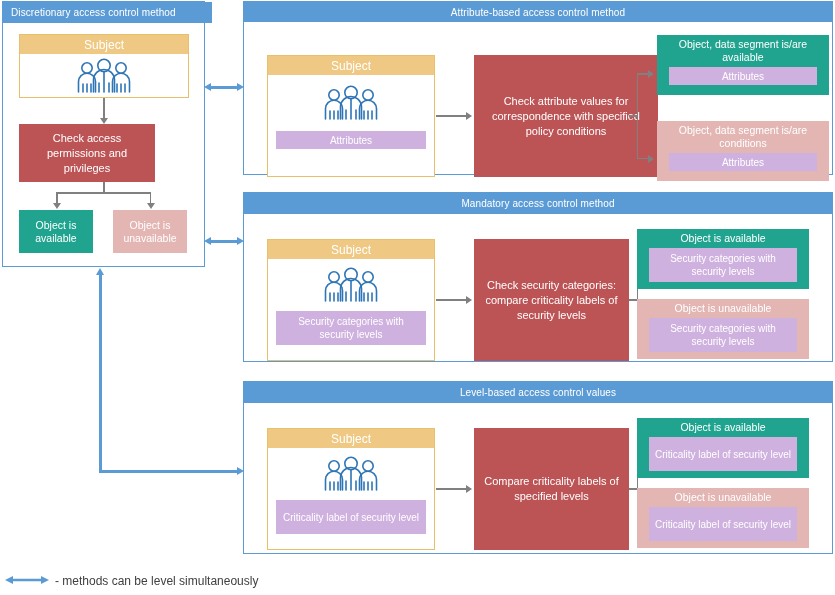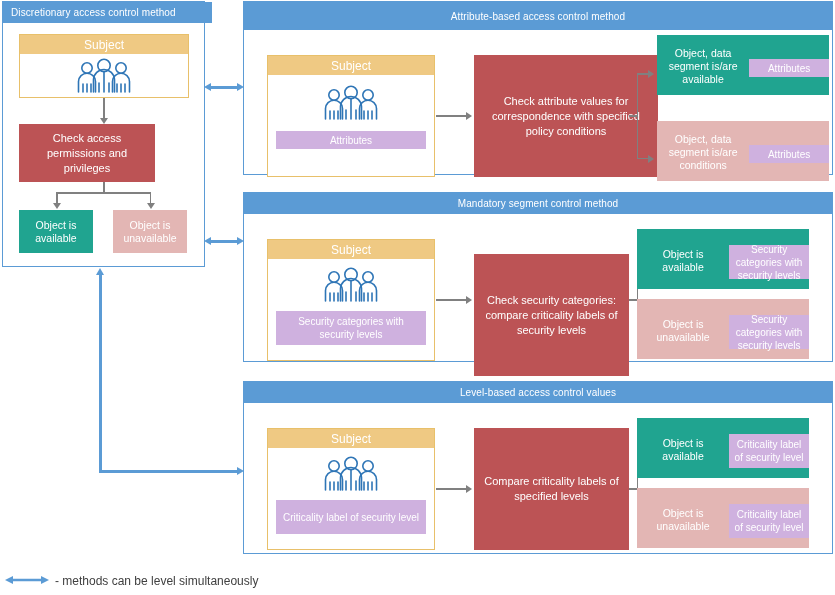--- a/index.html
+++ b/index.html
@@ -36,21 +36,21 @@
   
   .proc{
     position:absolute;box-sizing:border-box;background:#BC5355;color:#ffffff;
     display:flex;align-items:center;justify-content:center;text-align:center;
     font-size:11px;line-height:15px;padding:4px 8px;
   }
 
   
   .res{
     position:absolute;box-sizing:border-box;color:#ffffff;text-align:center;
-    display:flex;flex-direction:row;align-items:center;justify-content:flex-start;
+    display:flex;flex-direction:column;align-items:center;justify-content:flex-start;
     font-size:10.5px;line-height:13px;padding-top:3px;
   }
   .res.green{background:#20A490;}
   .res.pink{background:#E3B6B4;}
   .res .res-title{width:100%;padding:0 4px;box-sizing:border-box;}
   .res .tag{margin-top:3px;}
 
   
   .gline{position:absolute;background:#808080;}
   .garrow-d{
@@ -131,21 +131,21 @@
 
   <div class="res green" style="left:16px;top:208px;width:74px;height:43px;justify-content:center;padding-top:0;">
     <span class="res-title">Object is available</span>
   </div>
   <div class="res pink" style="left:110px;top:208px;width:74px;height:43px;justify-content:center;padding-top:0;">
     <span class="res-title">Object is unavailable</span>
   </div>
 </div>
 
 <div class="panel" style="left:243px;top:1px;width:590px;height:174px;">
-  <div class="panel-header" style="height:28px;">
+  <div class="panel-header" style="height:20px;">
     <span>Attribute-based access control method</span>
   </div>
 
   <div class="subject-card" style="left:23px;top:53px;width:168px;height:122px;">
     <div class="subject-head">Subject</div>
     <div class="subject-body" style="height:101px;">
       <span class="people-ico" style="margin-top:10px;">
         <svg width="62" height="36" viewBox="0 0 62 36">
           <g fill="none" stroke="#2E75B6" stroke-width="1.6" stroke-linecap="round" stroke-linejoin="round">
             <circle cx="14" cy="10" r="5.2"></circle>
@@ -185,21 +185,21 @@
   </div>
 
   <div class="res pink" style="left:413px;top:119px;width:172px;height:60px;">
     <span class="res-title">Object, data segment is/are conditions</span>
     <div class="tag" style="width:148px;height:18px;">Attributes</div>
   </div>
 </div>
 
 <div class="panel" style="left:243px;top:192px;width:590px;height:170px;">
   <div class="panel-header" style="height:21px;">
-    <span>Mandatory segment control method</span>
+    <span>Mandatory access control method</span>
   </div>
 
   <div class="subject-card" style="left:23px;top:46px;width:168px;height:122px;">
     <div class="subject-head">Subject</div>
     <div class="subject-body" style="height:101px;">
       <span class="people-ico" style="margin-top:8px;">
         <svg width="62" height="36" viewBox="0 0 62 36">
           <g fill="none" stroke="#2E75B6" stroke-width="1.6" stroke-linecap="round" stroke-linejoin="round">
             <circle cx="14" cy="10" r="5.2"></circle>
             <path d="M5.5 34 V23.5 a8.5 8.5 0 0 1 8.5-8.3 a8.5 8.5 0 0 1 8.5 8.3 V34"></path>
@@ -213,21 +213,21 @@
           </g>
         </svg>
       </span>
       <div class="tag" style="position:absolute;left:8px;top:52px;width:150px;height:34px;">Security categories with security levels</div>
     </div>
   </div>
 
   <div class="gline" style="left:192px;top:106px;width:32px;height:1.5px;"></div>
   <div class="garrow-r" style="left:222px;top:102.5px;"></div>
 
-  <div class="proc" style="left:230px;top:46px;width:155px;height:122px;margin-top:15px;">
+  <div class="proc" style="left:230px;top:46px;width:155px;height:122px;">
     <span>Check security categories: compare criticality labels of security levels</span>
   </div>
 
   <div class="gline" style="left:385px;top:106px;width:9px;height:1.5px;"></div>
   <div class="gline" style="left:392.5px;top:64px;width:1.5px;height:86px;"></div>
   <div class="gline" style="left:392.5px;top:64px;width:14px;height:1.5px;"></div>
   <div class="gline" style="left:392.5px;top:148.5px;width:14px;height:1.5px;"></div>
   <div class="garrow-r" style="left:404px;top:61px;"></div>
   <div class="garrow-r" style="left:404px;top:145.5px;"></div>
 

